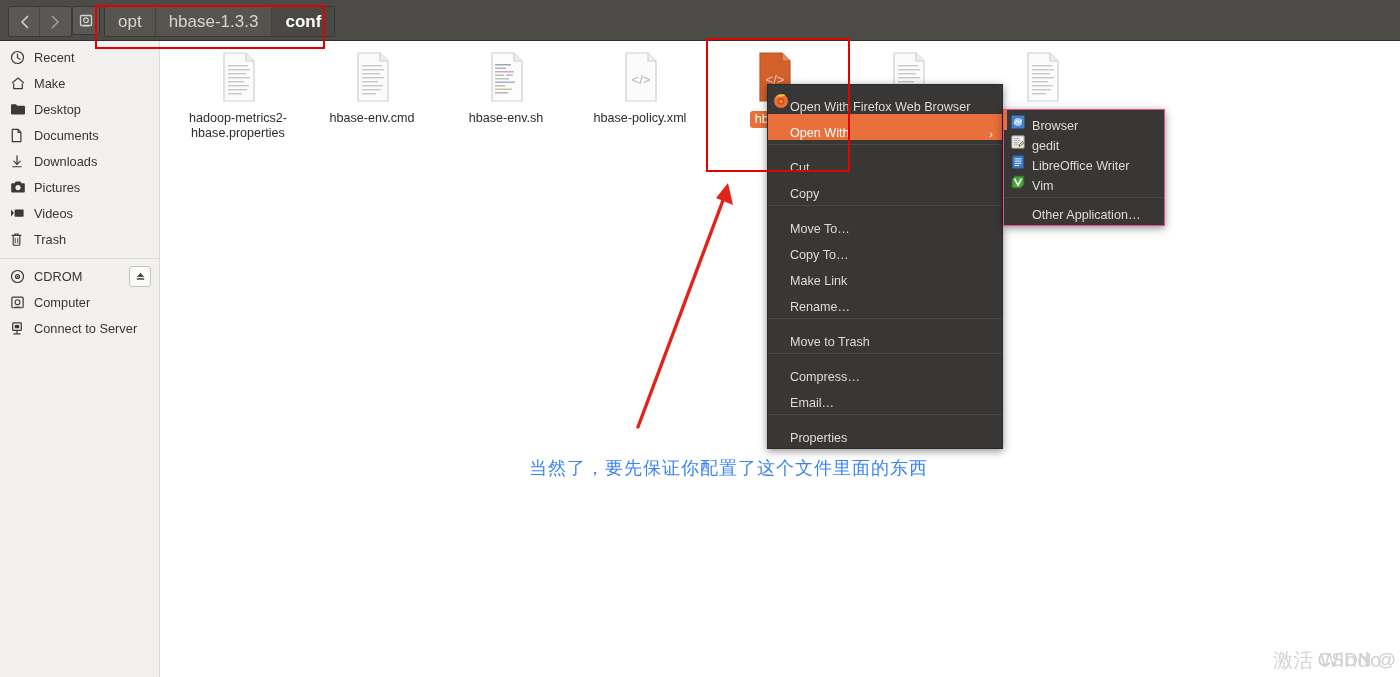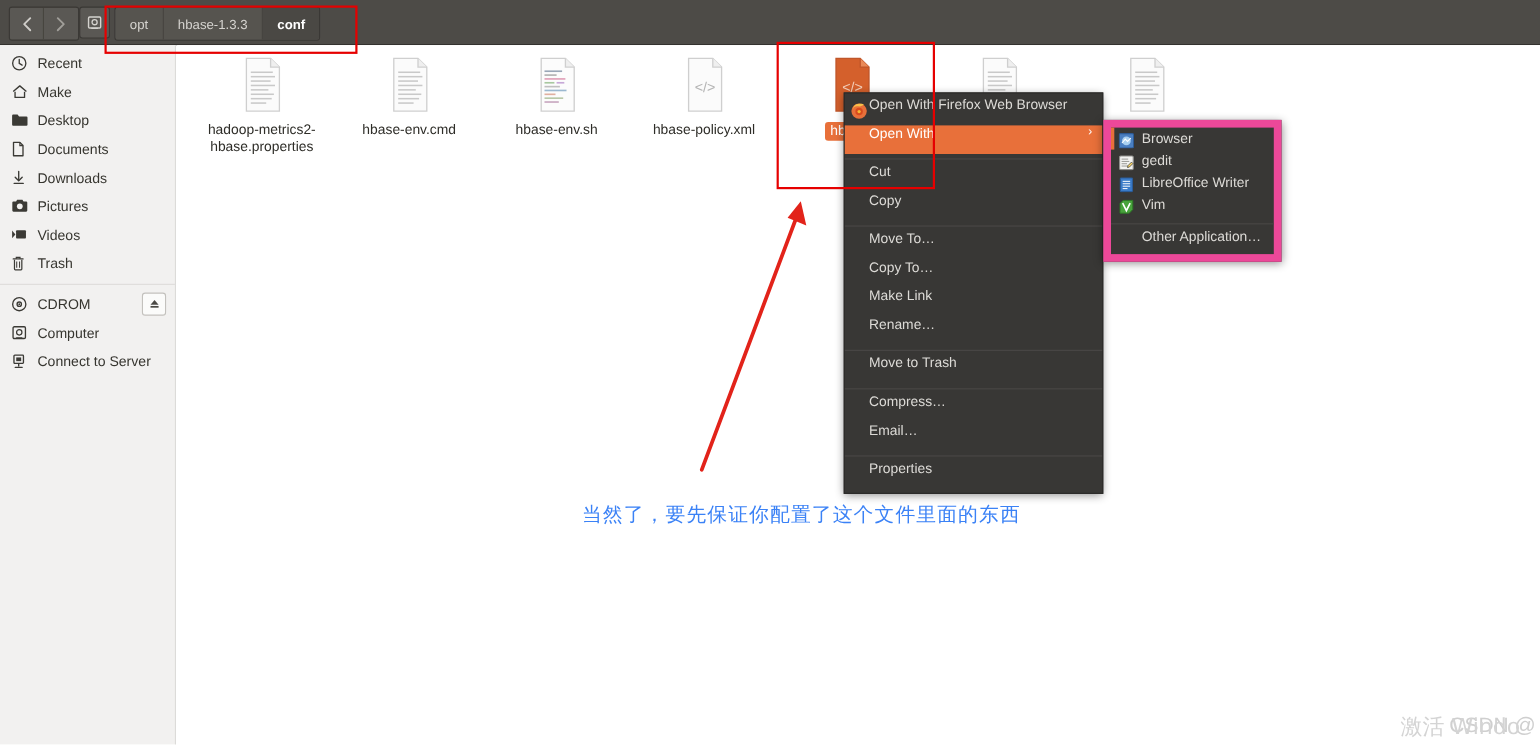--- a/index.html
+++ b/index.html
@@ -37,21 +37,21 @@
     display:flex;align-items:center;justify-content:center;box-sizing:border-box;
   }
 
   .pathbar{
     position:absolute;left:104px;top:6px;height:29px;
     display:flex;align-items:stretch;
     background:#5a5854;border:1px solid #3a3835;border-radius:3px;overflow:hidden;
   }
   .crumb{
     display:flex;align-items:center;justify-content:center;
-    padding:0 13px;font-size:12px;color:#d6d4d0;
+    padding:0 13px;font-size:17px;color:#d6d4d0;
     border-right:1px solid #46443f;
     background:#56544f;
   }
   .crumb.current{background:#4a4844;color:#ffffff;font-weight:bold;border-right:none;}
   .crumb.first{background:#56544f;}
 
   
   .sidebar{
     position:absolute;left:0;top:41px;width:160px;height:636px;
     background:#f2f1f0;border-right:1px solid #dcdbd9;
@@ -93,33 +93,33 @@
   }
 
   
   .ctxmenu{
     position:absolute;left:767px;top:84px;width:236px;
     background:#383735;border:1px solid #2b2a28;
     box-shadow:0 2px 8px rgba(0,0,0,.45);
     padding:3px 0;box-sizing:border-box;z-index:40;
   }
   .mi{
-    height:20px;display:flex;align-items:flex-start;
+    height:20px;display:flex;align-items:flex-end;
     padding:0 10px 0 22px;font-size:12.6px;color:#dddbd7;
     position:relative;box-sizing:border-box;
   }
   .mi.tall{height:26px;}
   .mi.highlight{background:#e8703a;color:#ffffff;}
   .mi .mi-ico{position:absolute;left:5px;top:50%;transform:translateY(-50%);width:16px;height:16px;}
   .mi .chev{position:absolute;right:9px;font-size:11px;}
   .msep{height:1px;background:#4a4846;margin:4px 0;}
 
   .submenu{
     position:absolute;left:1003px;top:109px;width:162px;
-    background:#383735;border:7px solid #ec4899;
+    background:#383735;border:1px solid #ec4899;
     box-shadow:0 2px 8px rgba(0,0,0,.45);
     padding:3px 0;box-sizing:border-box;z-index:45;
   }
   .submenu .mi{padding-left:28px;height:20px;}
   .submenu .mi .mi-ico{left:7px;}
   .sub-accent{position:absolute;left:0;top:0;width:3px;height:20px;background:#e8703a;}
 
   
   .anno-box{
     position:absolute;border:2px solid #e60000;box-sizing:border-box;z-index:60;

